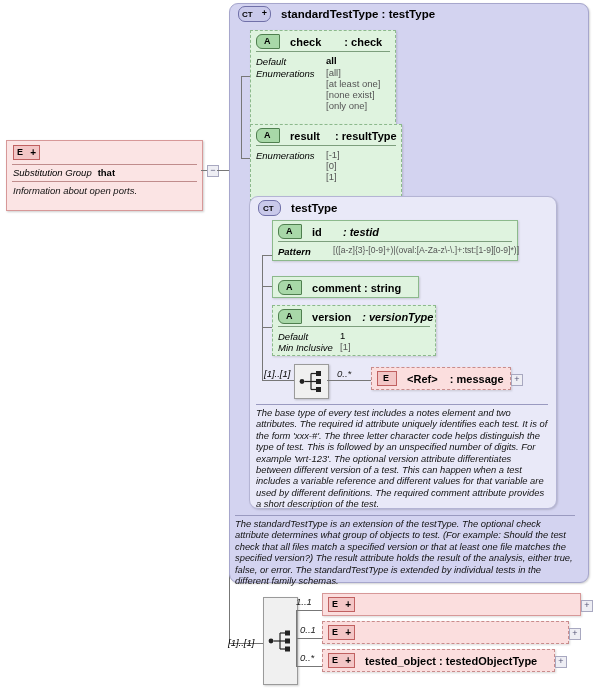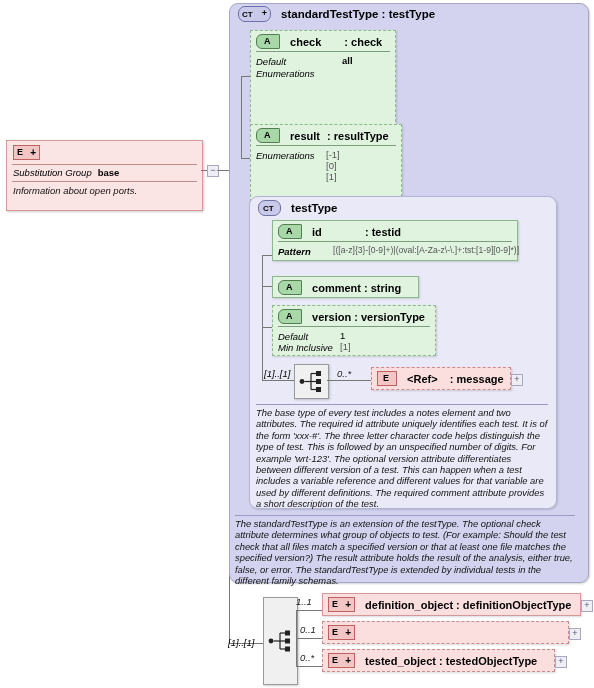--- a/index.html
+++ b/index.html
@@ -195,21 +195,21 @@
 <div class="abs root-box" style="left:6px; top:140px; width:195px;">
   <div class="hdr">
     <span class="nodeicon icon-E">
       <span class="e">E</span>
       <span class="pl">+</span>
     </span>
   </div>
   <div class="rule"></div>
   <div class="row">
     <span class="prop-label" style="display:inline-block;width:82px;">Substitution Group</span>
-    <span class="prop-val bold">base</span>
+    <span class="prop-val bold">that</span>
   </div>
   <div class="rule"></div>
   <div class="row desc" style="padding-top:3px;padding-bottom:14px;">Information about open ports.</div>
 </div>
 
 <div class="abs" style="left:201px; top:170px; width:10px; height:1px; background:#777;"></div>
 <div class="expander" style="left:207px; top:165px;">−</div>
 
 <div class="abs hline" style="left:217px; top:170px; width:12px;"></div>
 
@@ -235,36 +235,42 @@
     <span class="nodeicon icon-A">
       <span class="a">A</span>
     </span>
     <span class="title-txt sm">check</span>
     <span class="title-txt sm" style="margin-left:20px;">: check</span>
   </div>
   <div class="sep"></div>
   <div class="body">
     <div style="position:relative; height:12px;">
       <span class="prop-label">Default</span>
-      <span class="prop-val bold" style="position:absolute; left:70px;margin-left:16px;">all</span>
+      <span class="prop-val bold" style="position:absolute; left:70px;">all</span>
     </div>
     <div style="position:relative;">
       <span class="prop-label">Enumerations</span>
+      <span style="position:absolute; left:70px; top:0;">
+        <span class="prop-val enum" style="display:block;">[all]</span>
+        <span class="prop-val enum" style="display:block;">[at least one]</span>
+        <span class="prop-val enum" style="display:block;">[none exist]</span>
+        <span class="prop-val enum" style="display:block;">[only one]</span>
+      </span>
       <span style="display:block; height:48px;"></span>
     </div>
   </div>
 </div>
 
 <div class="abs box-attr opt" style="left:250px; top:124px; width:150px;">
   <div class="hdr">
     <span class="nodeicon icon-A">
       <span class="a">A</span>
     </span>
     <span class="title-txt sm">result</span>
-    <span class="title-txt sm" style="margin-left:4px;">: resultType</span>
+    <span class="title-txt sm" style="margin-left:12px;">: resultType</span>
   </div>
   <div class="sep"></div>
   <div class="body">
     <div style="position:relative;">
       <span class="prop-label">Enumerations</span>
       <span style="position:absolute; left:70px; top:0;">
         <span class="prop-val enum" style="display:block;">[-1]</span>
         <span class="prop-val enum" style="display:block;">[0]</span>
         <span class="prop-val enum" style="display:block;">[1]</span>
       </span>
@@ -287,21 +293,21 @@
 <div class="abs hline" style="left:262px; top:286px; width:10px;"></div>
 <div class="abs hline" style="left:262px; top:327px; width:10px;"></div>
 <div class="abs hline" style="left:262px; top:380px; width:32px;"></div>
 
 <div class="abs box-attr" style="left:272px; top:220px; width:244px;">
   <div class="hdr">
     <span class="nodeicon icon-A">
       <span class="a">A</span>
     </span>
     <span class="title-txt sm">id</span>
-    <span class="title-txt sm" style="margin-left:40px;">: testid</span>
+    <span class="title-txt sm" style="margin-left:18px;font-style:italic;">: testid</span>
   </div>
   <div class="sep"></div>
   <div class="body" style="padding-bottom:3px;">
     <div style="position:relative; height:12px;">
       <span class="prop-label" style="font-weight:bold;">Pattern</span>
       <span class="prop-val enum" style="position:absolute; left:55px; font-size:8.6px;">[([a-z]{3}-[0-9]+)|(oval:[A-Za-z\-\.]+:tst:[1-9][0-9]*)]</span>
     </div>
   </div>
 </div>
 
@@ -313,21 +319,21 @@
     <span class="title-txt sm">comment : string</span>
   </div>
 </div>
 
 <div class="abs box-attr opt" style="left:272px; top:305px; width:162px;">
   <div class="hdr">
     <span class="nodeicon icon-A">
       <span class="a">A</span>
     </span>
     <span class="title-txt sm">version</span>
-    <span class="title-txt sm" style="margin-left:0;">: versionType</span>
+    <span class="title-txt sm" style="margin-left:8px;font-style:italic;">: versionType</span>
   </div>
   <div class="sep"></div>
   <div class="body" style="padding-bottom:3px;">
     <div style="position:relative; height:11px;">
       <span class="prop-label">Default</span>
       <span class="prop-val" style="position:absolute; left:62px;">1</span>
     </div>
     <div style="position:relative; height:11px;">
       <span class="prop-label">Min Inclusive</span>
       <span class="prop-val enum" style="position:absolute; left:62px;">[1]</span>
@@ -391,21 +397,20 @@
 <span class="occ" style="left:296px; top:596px;font-style:italic;">1..1</span>
 <span class="occ" style="left:300px; top:624px;">0..1</span>
 <span class="occ" style="left:300px; top:652px;">0..*</span>
 
 <div class="abs box-el" style="left:322px; top:593px; width:257px;">
   <div class="hdr">
     <span class="nodeicon icon-E">
       <span class="e">E</span>
       <span class="pl">+</span>
     </span>
-    <span class="title-txt sm">definition_object : definitionObjectType</span>
   </div>
 </div>
 <div class="expander" style="left:581px; top:600px;">+</div>
 
 <div class="abs box-el opt" style="left:322px; top:621px; width:245px;">
   <div class="hdr">
     <span class="nodeicon icon-E">
       <span class="e">E</span>
       <span class="pl">+</span>
     </span>

